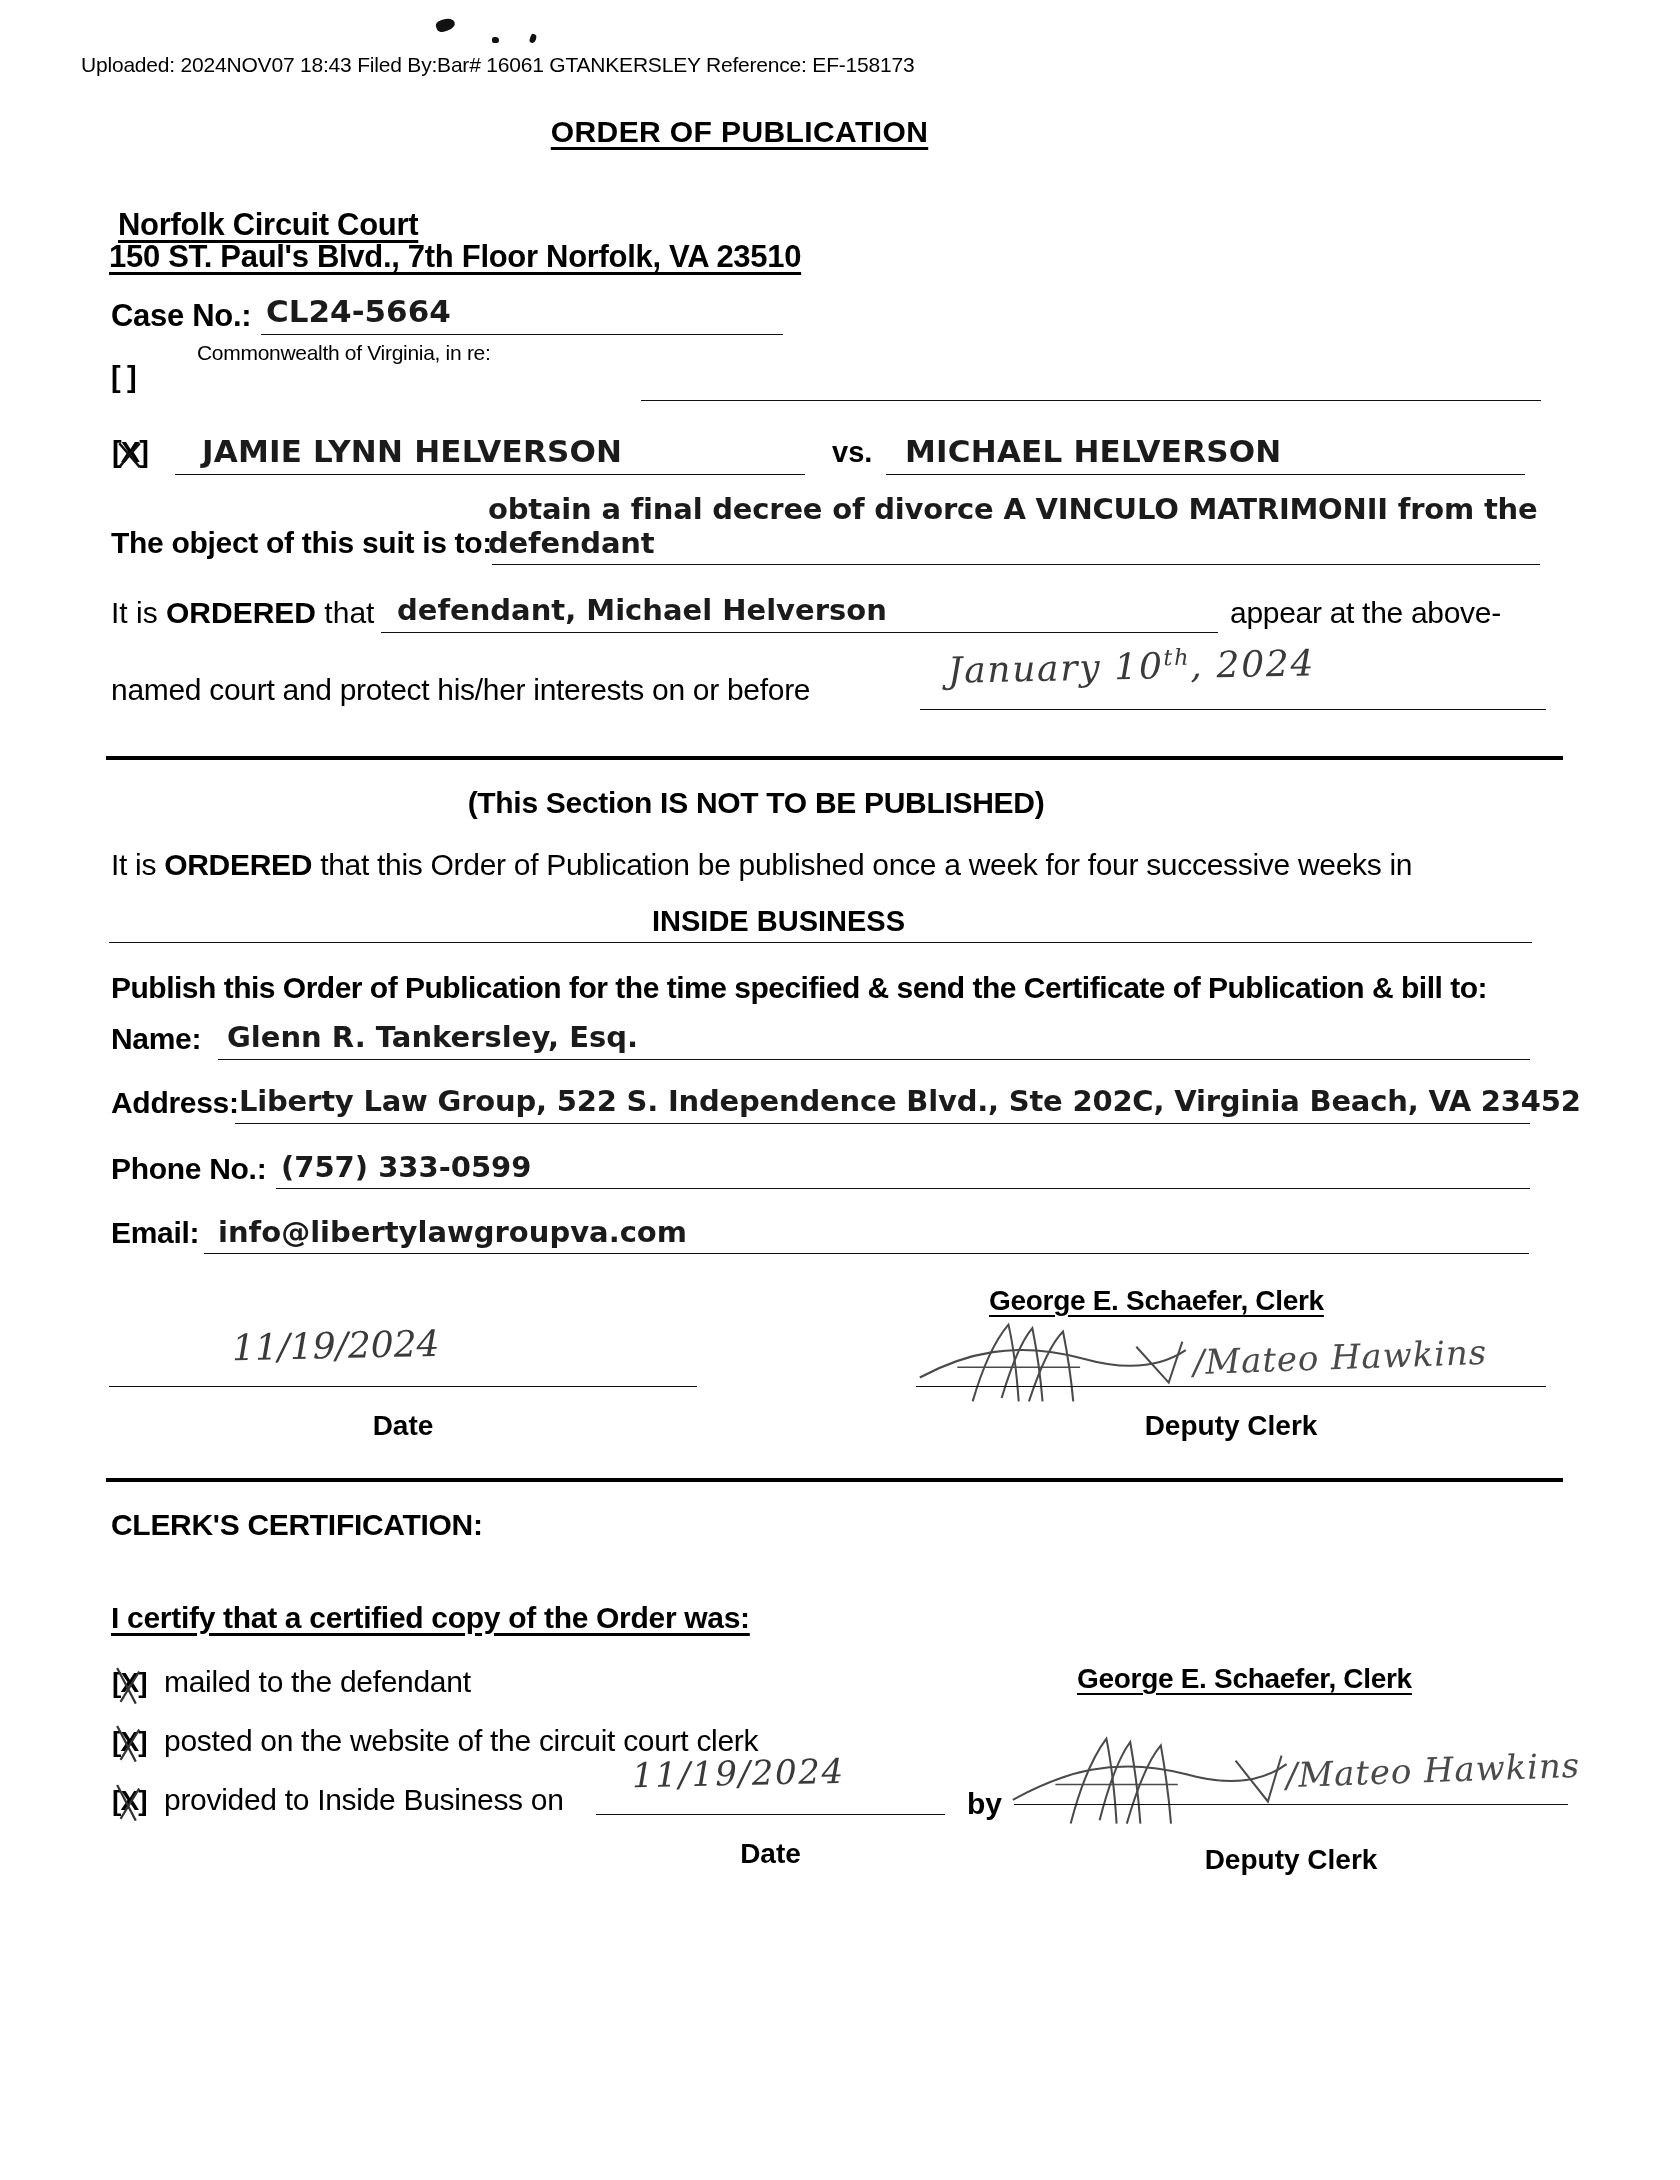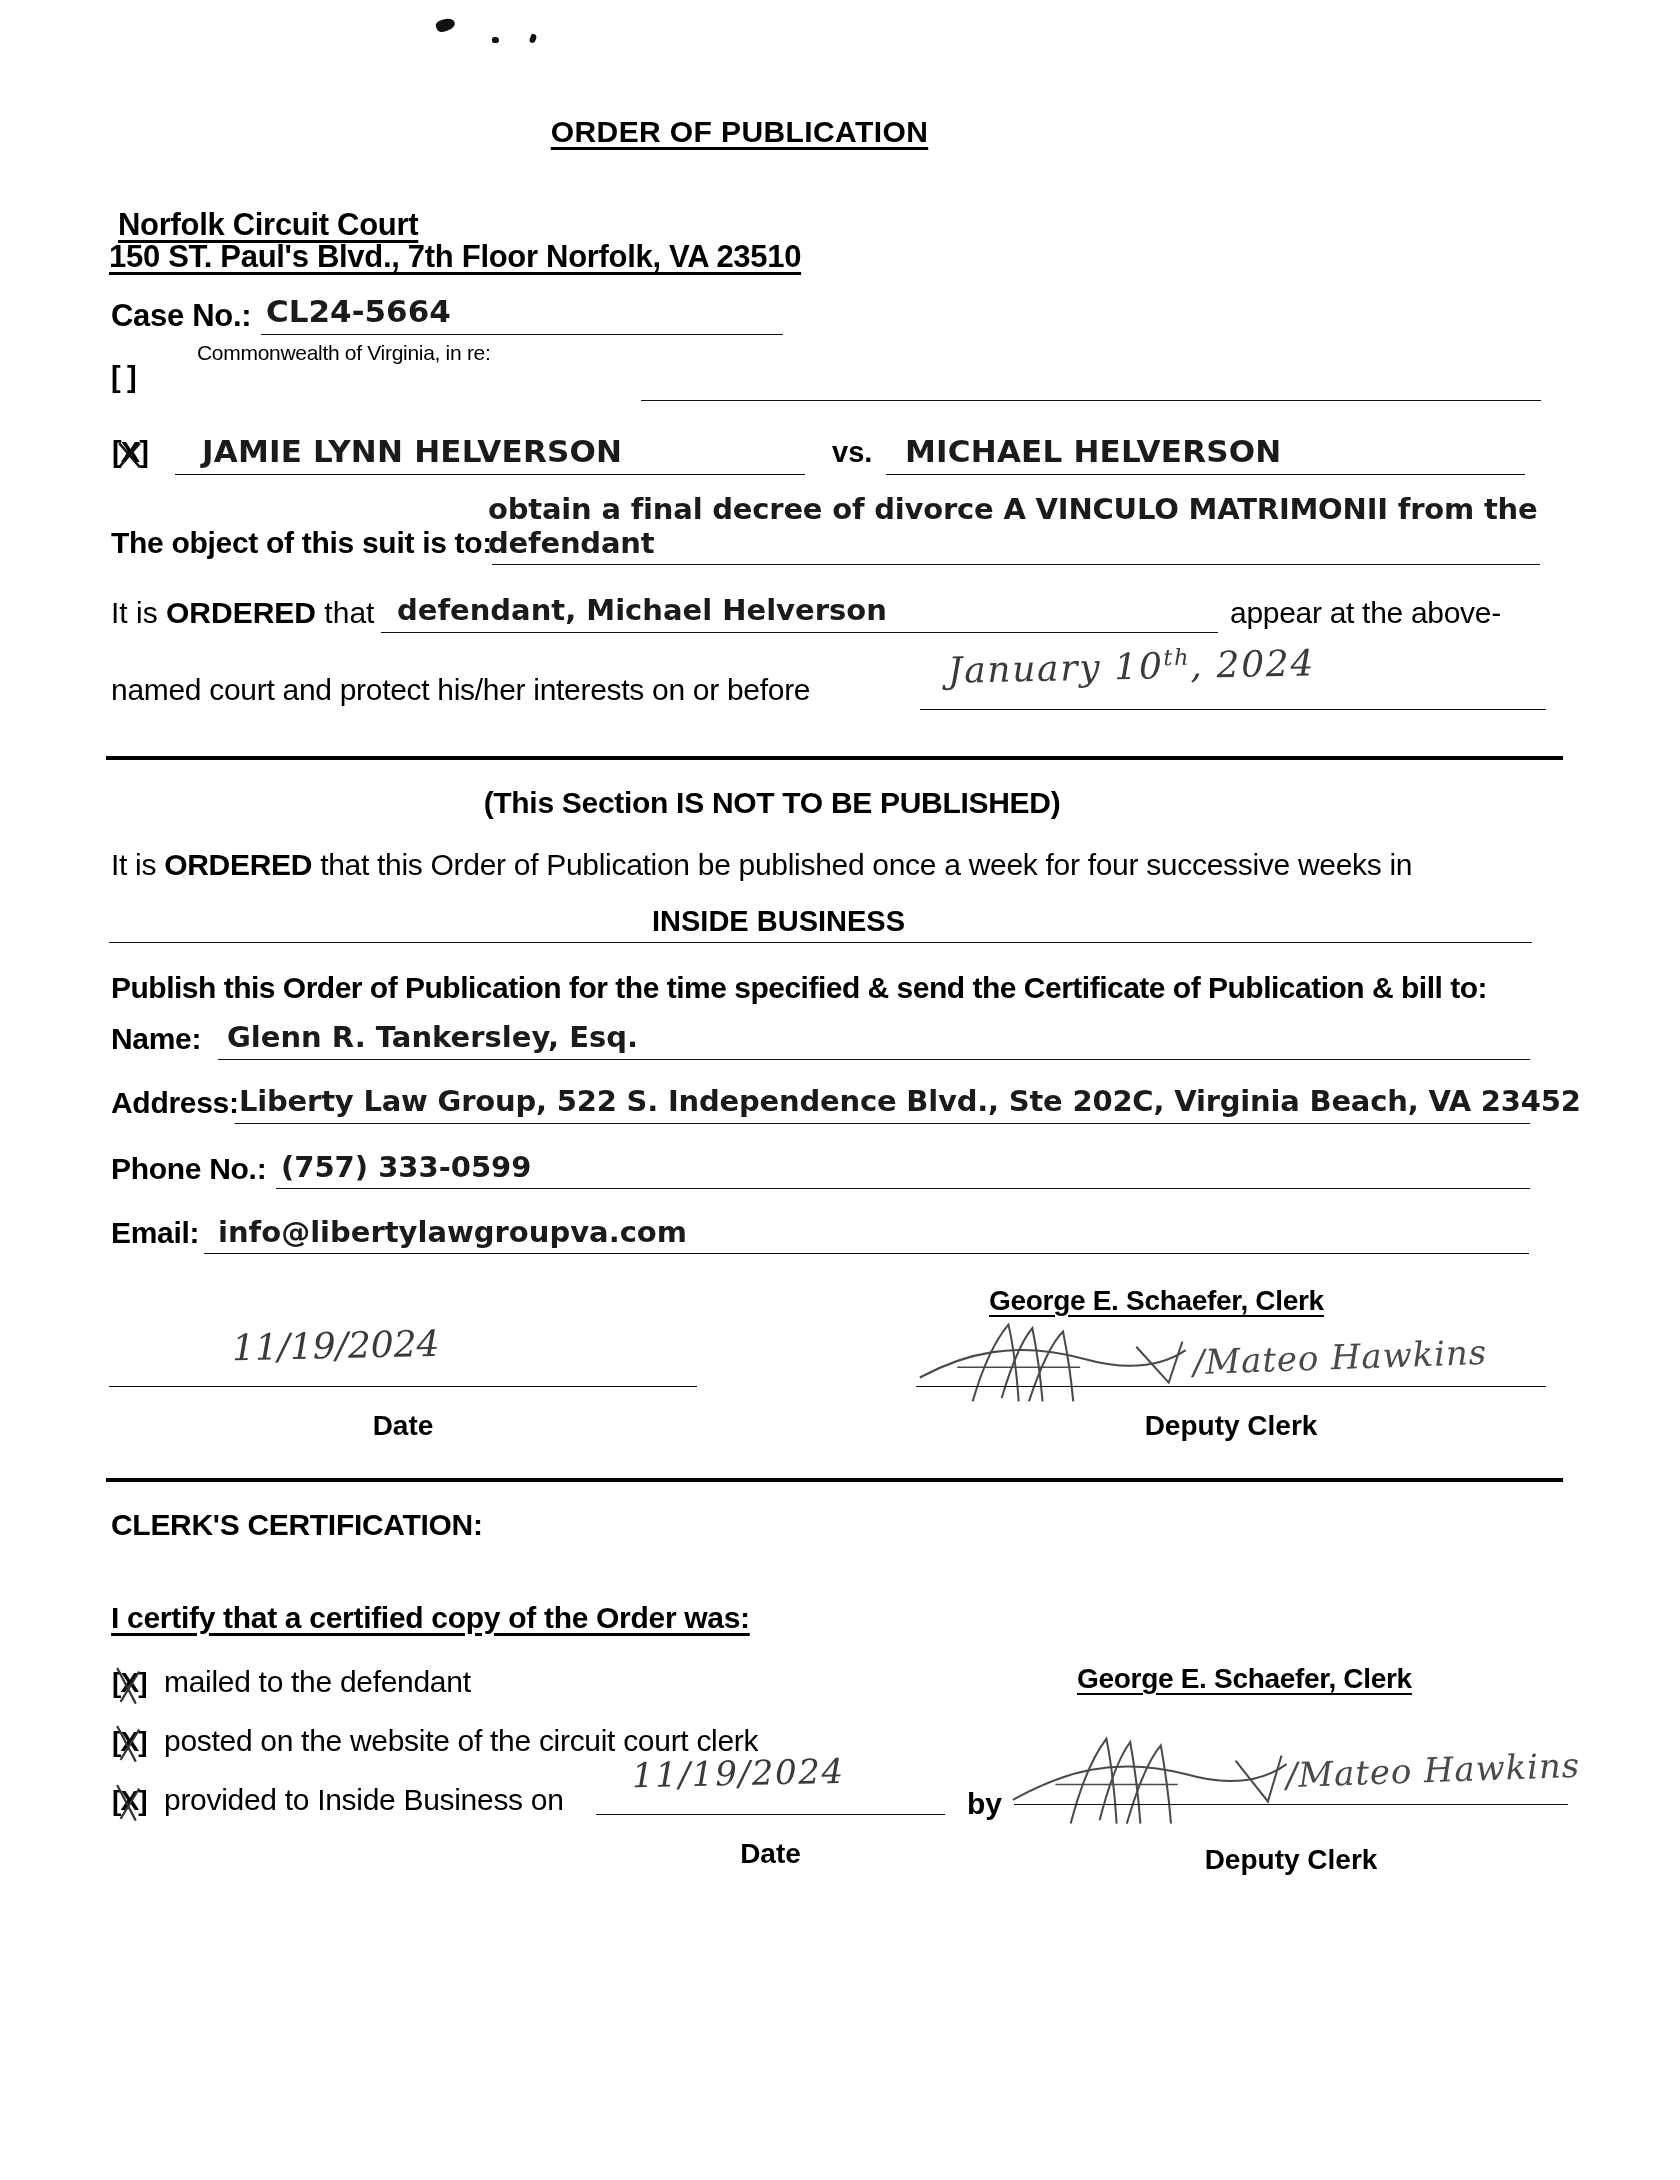--- a/index.html
+++ b/index.html
@@ -89,20 +89,21 @@
 </style>
 </head>
 <body>
 
 <div class="page">
 
   <div class="smudge abs" style="left:436px; top:19px; width:19px; height:12px; transform:rotate(-18deg);"></div>
   <div class="smudge abs" style="left:492px; top:37px; width:6.8px; height:6px;"></div>
   <div class="smudge abs" style="left:530px; top:34px; width:6px; height:9.4px; transform:rotate(20deg);"></div>
 
+  <div class="abs" style="left:81px; top:53px; font-size:21px; letter-spacing:-0.2px; font-family:'Liberation Sans',sans-serif;">Uploaded: 2024NOV07 18:43 Filed By:Bar# 16061 GTANKERSLEY Reference: EF-158173</div>
 
   <div class="abs bold ul" style="left:0; top:115px; width:1479px; text-align:center; font-size:30px; letter-spacing:0.4px;">ORDER OF PUBLICATION</div>
 
   <div class="abs bold ul" style="left:118px; top:175px; font-size:31px; letter-spacing:-0.3px;margin-top:32px;">Norfolk Circuit Court</div>
 
   <div class="abs bold ul" style="left:109px; top:239px; font-size:31px; letter-spacing:-0.3px;">150 ST. Paul's Blvd., 7th Floor Norfolk, VA 23510</div>
 
   <div class="abs formlabel" style="left:111px; top:298px; font-size:31px;">Case No.:</div>
   <div class="abs typed" style="left:266px; top:293px; font-size:31px;">CL24-5664</div>
   <div class="rule" style="left:261px; top:334px; width:522px;"></div>
@@ -136,21 +137,21 @@
   <div class="abs" style="left:111px; top:673px; font-size:30px; letter-spacing:-0.3px;">named court and protect his/her interests on or before</div>
   <div class="hand" style="left:948px; top:645px; font-size:36px;">
     <span>January</span>
     <span>10</span><span class="hand-sup">th</span>,
     <span>2024</span>
   </div>
   <div class="rule" style="left:920px; top:709px; width:626px;"></div>
 
   <div class="bar" style="left:106px; top:756px; width:1457px;"></div>
 
-  <div class="abs bold" style="left:0; top:786px; width:1512px; text-align:center; font-size:30px; letter-spacing:-0.3px;padding-left:16px;">(This Section IS NOT TO BE PUBLISHED)</div>
+  <div class="abs bold" style="left:0; top:786px; width:1512px; text-align:center; font-size:30px; letter-spacing:-0.3px;">(This Section IS NOT TO BE PUBLISHED)</div>
 
   <div class="abs nowrap" style="left:111px; top:848px; font-size:30px; letter-spacing:-0.3px;">
     <span>It is </span><span class="bold">ORDERED</span><span> that this Order of Publication be published once a week for four successive weeks in</span>
   </div>
 
   <div class="abs bold" style="left:0; top:905px; width:1557px; text-align:center; font-size:29px; letter-spacing:0px;">INSIDE BUSINESS</div>
   <div class="rule" style="left:109px; top:942px; width:1423px;"></div>
 
   <div class="abs bold" style="left:111px; top:971px; font-size:30px; letter-spacing:-0.5px;">Publish this Order of Publication for the time specified &amp; send the Certificate of Publication &amp; bill to:</div>
 

